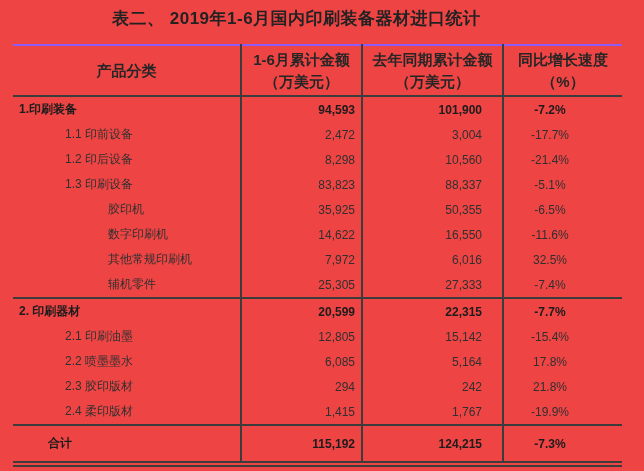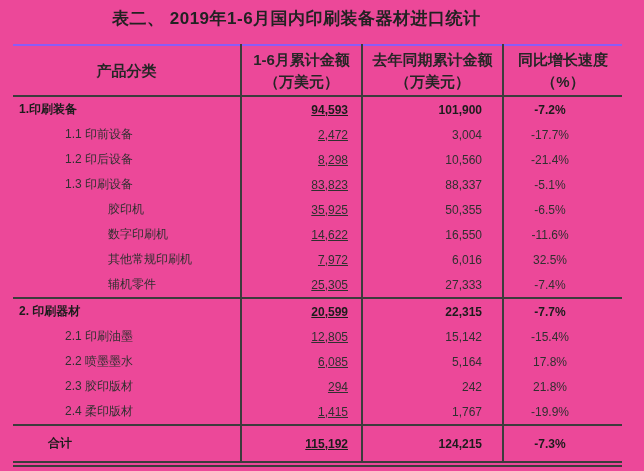--- a/index.html
+++ b/index.html
@@ -5,21 +5,21 @@
   html, body {
     margin: 0;
     padding: 0;
     background: #fbfbfb;
     font-family: "Liberation Sans", "DejaVu Sans", sans-serif;
   }
   .page {
     position: relative;
     width: 644px;
     height: 471px;
-    background: #ec4899;
+    background: #ef4444;
     overflow: hidden;
     color: #2b2b2b;
   }
   .table-title {
     position: absolute;
     left: 112px;
     top: 7px;
     font-size: 17px;
     font-weight: 700;
     color: #222;
@@ -66,21 +66,21 @@
   tr.total-row td { height: 35px; }
   tr.emphasis td { font-weight: 700; color: #1c1c1c; }
 
   td.label-cell { text-align: left; }
   tr.i-section td.label-cell { padding-left: 6px; }
   tr.i-sub     td.label-cell { padding-left: 52px; }
   tr.i-item    td.label-cell { padding-left: 95px; }
   tr.i-total   td.label-cell { padding-left: 35px; }
 
   td.num-cell { text-align: right; }
-  td.amount-2019 { padding-right: 13px; text-decoration: underline; }
+  td.amount-2019 { padding-right: 6px; }
   td.amount-2018 { padding-right: 20px; }
   td.growth-cell { text-align: center; padding-right: 26px; margin-left: 16px; }
 </style>
 </head>
 <body>
 
 <div class="page">
 
   <div class="table-title">表二、 2019年1-6月国内印刷装备器材进口统计</div>
 

